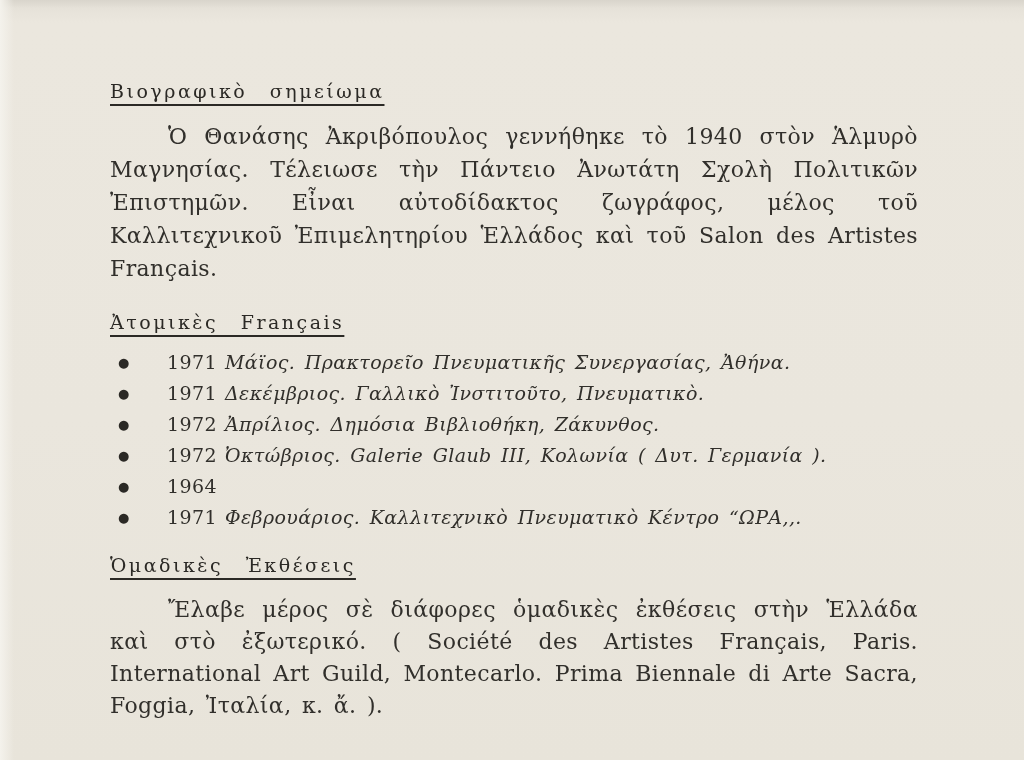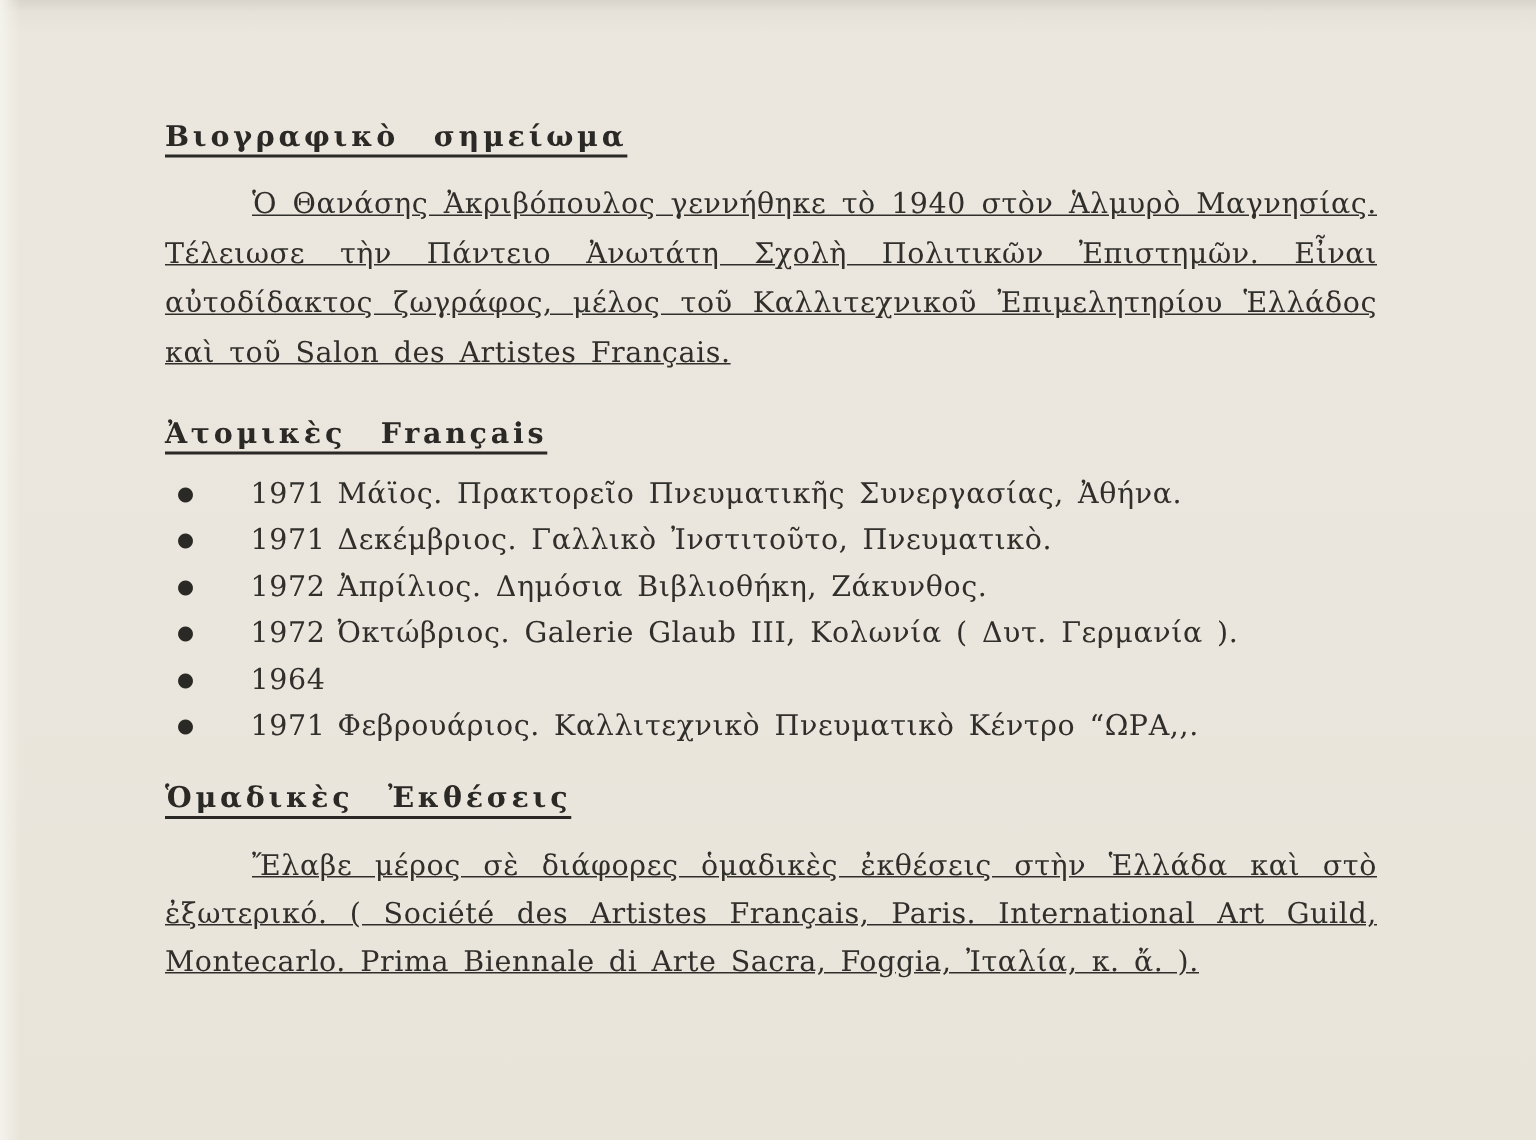--- a/index.html
+++ b/index.html
@@ -33,41 +33,40 @@
     background: linear-gradient(180deg, #d9d5cc, rgba(217,213,204,0));
   }
   .content {
     position: absolute;
     left: 110px;
     top: 80px;
     width: 808px;
   }
   .heading {
     font-size: 19px;
-    font-weight: bold;
+    font-weight: normal;
     letter-spacing: 2.5px;
     word-spacing: 14px;
     text-decoration: underline;
     text-decoration-thickness: 1.5px;
     text-underline-offset: 6px;
     margin: 0 0 18px 0;
     color: #2b2925;
   }
   .heading.mt {
     margin-top: 26px;
   }
   .para {
-    font-size: 19px;
+    font-size: 22px;
     line-height: 33px;
     letter-spacing: 0.4px;
     word-spacing: 3px;
     text-align: justify;
     text-indent: 58px;
     margin: 0 0 6px 0;
-    text-decoration: underline;
   }
   .para.tight {
     line-height: 32px;
     margin-bottom: 4px;
   }
   .exlist {
     margin: 4px 0 2px 0;
   }
   .exrow {
     display: flex;
@@ -84,20 +83,21 @@
     font-size: 13px;
     color: #2b2925;
     align-self: center;
   }
   .exyear {
     width: 58px;
     flex: 0 0 auto;
   }
   .extext {
     flex: 1;
+    font-style: italic;
   }
 </style>
 </head>
 <body>
 
 <div class="paper"></div>
 <div class="shade-top"></div>
 <div class="shade-left"></div>
 
 <div class="content">

